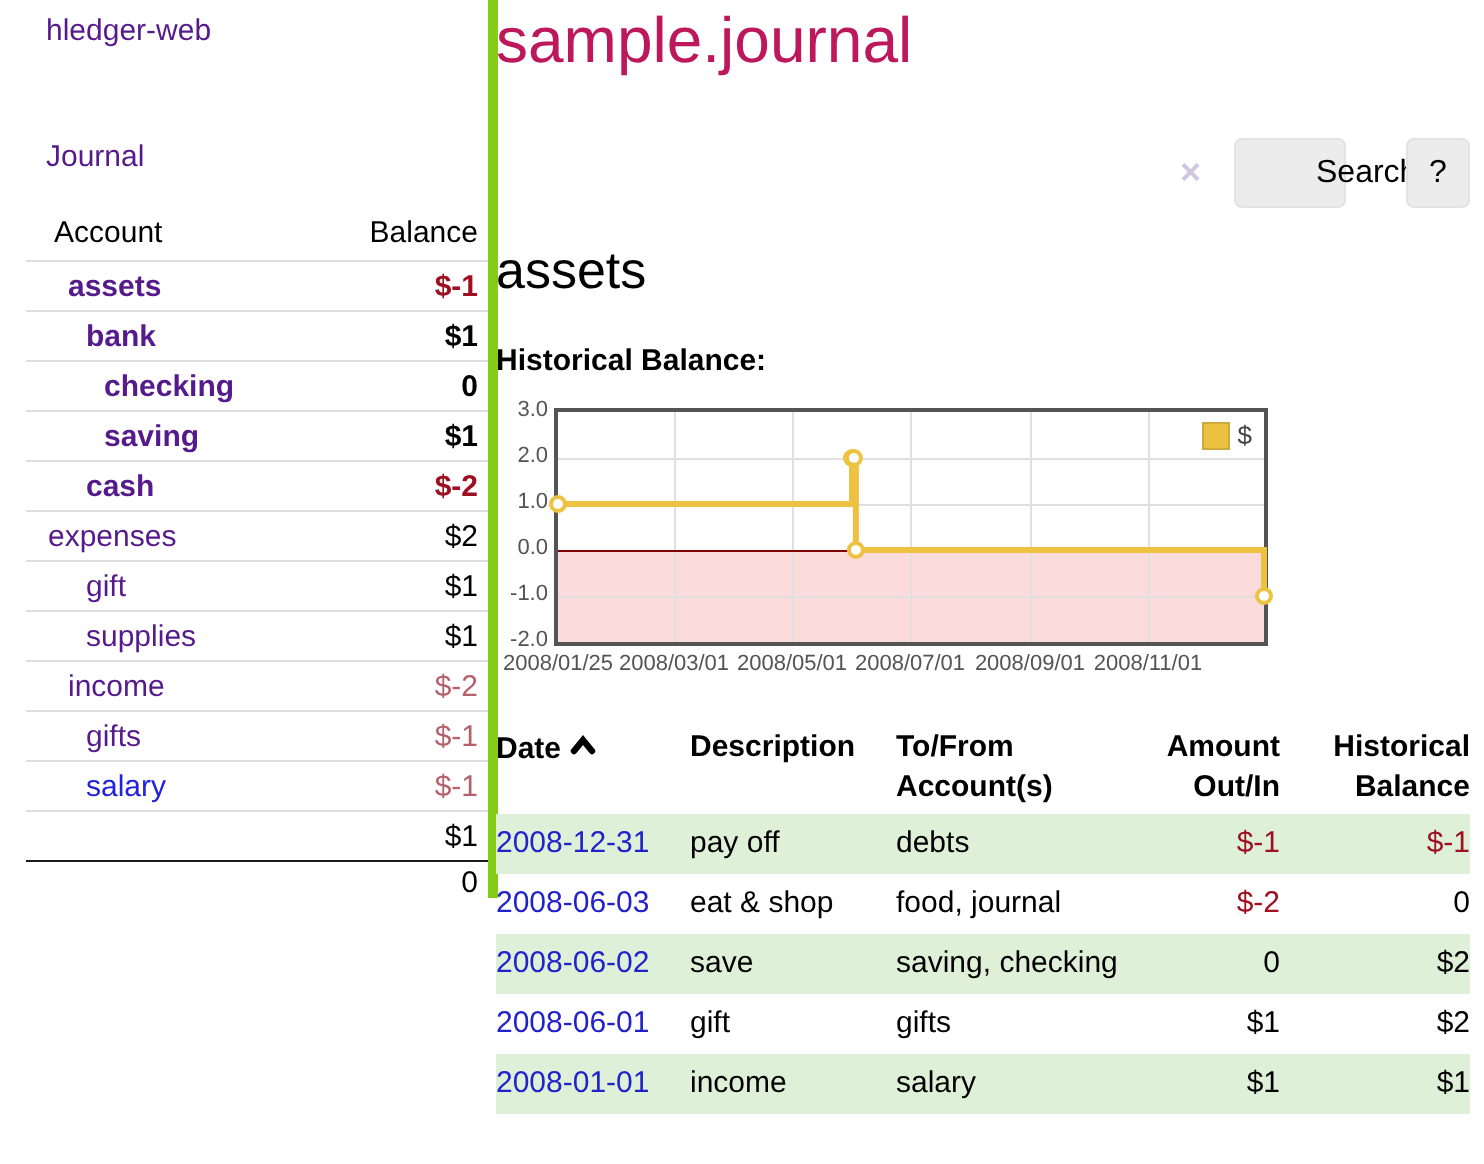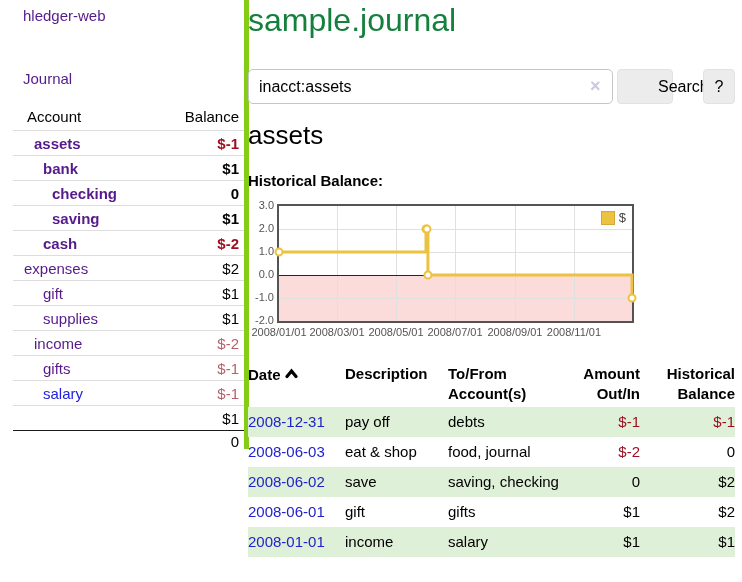--- a/index.html
+++ b/index.html
@@ -21,21 +21,21 @@
   .acct-name{color:#551a8b;}
   .acct-name.blue{color:#2222dd;}
   .acct-bal{margin-left:auto;color:#000;}
   .bold{font-weight:bold;}
   .neg{color:#9e1021;}
   .negsoft{color:#b5616b;}
   .total-row{display:flex;justify-content:flex-end;border-top:1px solid #1b1b1b;padding:2px 5px 4px 0;}
 
   
   #main{position:absolute;left:248px;top:0;width:487px;height:582px;}
-  .page-title{margin:0;padding-top:2px;font-size:32px;font-weight:400;color:#15803d;}
+  .page-title{margin:0;padding-top:2px;font-size:32px;font-weight:400;color:#be185d;}
 
   .search-row{position:absolute;left:0;top:69px;width:487px;height:35px;}
   .search-input{position:absolute;left:0;top:0;width:365px;height:35px;box-sizing:border-box;
     border:1px solid #c6c6c6;border-radius:5px;padding:0 30px 0 10px;font-size:16px;
     font-family:"Liberation Sans",sans-serif;color:#000;outline:none;}
   .clear-x{position:absolute;left:342px;top:7px;font-size:18px;font-weight:bold;color:#cfc6e2;cursor:pointer;}
   .btn{position:absolute;top:0;height:35px;box-sizing:border-box;background:#ececec;border:1px solid #e2e2e2;
     border-radius:4px;font-size:16px;font-family:"Liberation Sans",sans-serif;color:#000;cursor:pointer;}
   .btn-search{left:369px;width:56px;padding-left:40px;}
   .btn-help{left:455px;width:32px;}
@@ -132,21 +132,20 @@
     <div class="total-row">
       <span class="total-val">0</span>
     </div>
   </div>
 </div>
 
 <div id="main">
   <h1 class="page-title">sample.journal</h1>
 
   <div class="search-row">
-    <input class="search-input" type="text" value="inacct:assets" style="">
     <span class="clear-x">×</span>
     <button class="btn btn-search">Search</button>
     <button class="btn btn-help">?</button>
   </div>
 
   <h2 class="acct-heading">assets</h2>
   <div class="chart-title">Historical Balance:</div>
 
   <div class="chart-wrap">
     <div class="plot">
@@ -172,21 +171,21 @@
         <span class="swatch"></span>
         <span>$</span>
       </div>
     </div>
   <div class="ylabel" style="top: -4px;">3.0</div>
       <div class="ylabel" style="top: 19px;">2.0</div>
       <div class="ylabel" style="top: 42px;">1.0</div>
       <div class="ylabel" style="top: 65px;">0.0</div>
       <div class="ylabel" style="top: 88px;">-1.0</div>
       <div class="ylabel" style="top: 111px;">-2.0</div>
-      <div class="xlabel" style="left: -1px; top: 122px;">2008/01/01</div>
+      <div class="xlabel" style="left: -1px; top: 122px;">2008/01/25</div>
       <div class="xlabel" style="left: 57.0274px; top: 122px;">2008/03/01</div>
       <div class="xlabel" style="left: 116.022px; top: 122px;">2008/05/01</div>
       <div class="xlabel" style="left: 175.016px; top: 122px;">2008/07/01</div>
       <div class="xlabel" style="left: 234.978px; top: 122px;">2008/09/01</div>
       <div class="xlabel" style="left: 293.973px; top: 122px;">2008/11/01</div>
     </div>
 
   <table class="register">
     <colgroup>
       <col class="col-date">

